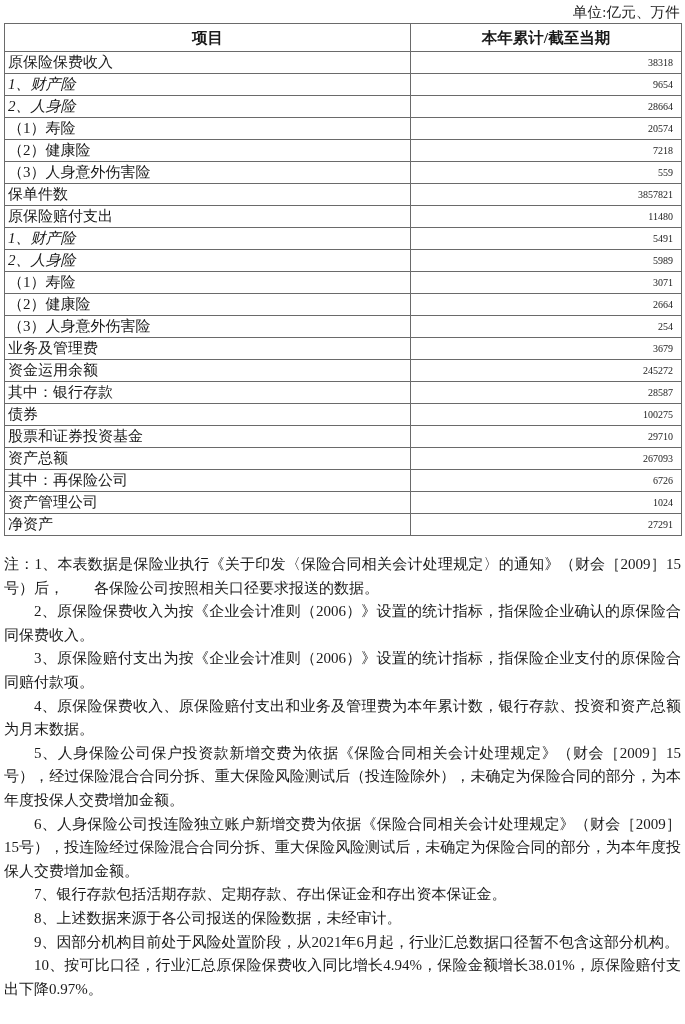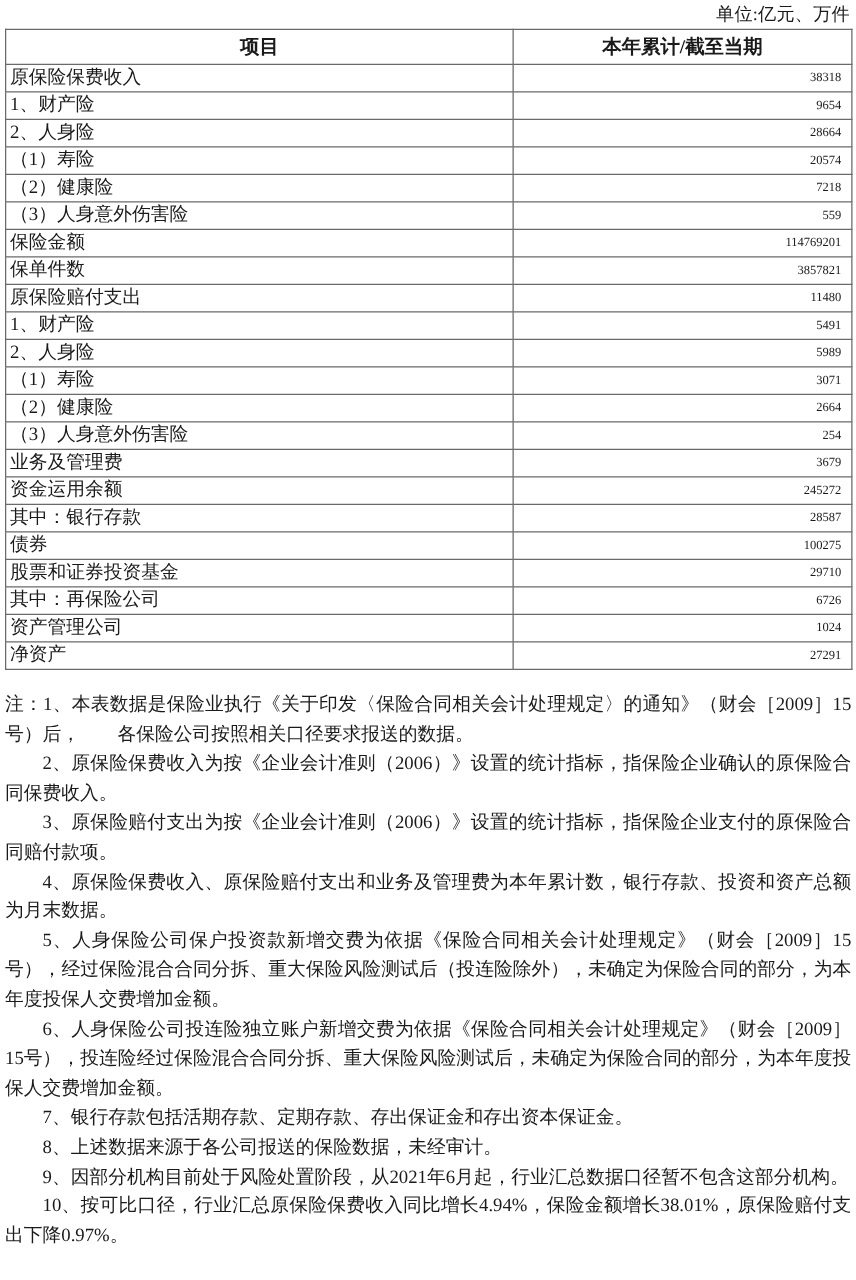--- a/index.html
+++ b/index.html
@@ -66,21 +66,21 @@
     overflow: hidden;
   }
   td.value {
     text-align: right;
     padding-right: 8px;
     white-space: nowrap;
     font-size: 10px;
   }
   
   .lv0 { padding-left: 3px; }
-  .lv1 { padding-left: 23px; }
+  .lv1 { padding-left: 23px; font-style: italic; }
   .lv2 { padding-left: 33px; }
   .lv3 { padding-left: 58px; margin-top: 21px; }
 
   
   .notes {
     margin-top: 17px;
     padding: 0 4px 0 4px;
     font-size: 15px;
     line-height: 23.6px;
     text-align: justify;
@@ -131,24 +131,20 @@
         </tr>
         <tr>
           <td class="item lv2">（2）健康险</td>
           <td class="value">7218</td>
         </tr>
         <tr>
           <td class="item lv2">（3）人身意外伤害险</td>
           <td class="value">559</td>
         </tr>
         <tr>
-          <td class="item lv0">保险金额</td>
-          <td class="value">114769201</td>
-        </tr>
-        <tr>
           <td class="item lv0">保单件数</td>
           <td class="value">3857821</td>
         </tr>
         <tr>
           <td class="item lv0">原保险赔付支出</td>
           <td class="value">11480</td>
         </tr>
         <tr>
           <td class="item lv1">1、财产险</td>
           <td class="value">5491</td>
@@ -181,20 +177,24 @@
           <td class="item lv0">其中：银行存款</td>
           <td class="value">28587</td>
         </tr>
         <tr>
           <td class="item lv3">债券</td>
           <td class="value">100275</td>
         </tr>
         <tr>
           <td class="item lv3">股票和证券投资基金</td>
           <td class="value">29710</td>
+        </tr>
+        <tr>
+          <td class="item lv0">资产总额</td>
+          <td class="value">267093</td>
         </tr>
         <tr>
           <td class="item lv0">其中：再保险公司</td>
           <td class="value">6726</td>
         </tr>
         <tr>
           <td class="item lv3">资产管理公司</td>
           <td class="value">1024</td>
         </tr>
         <tr>

